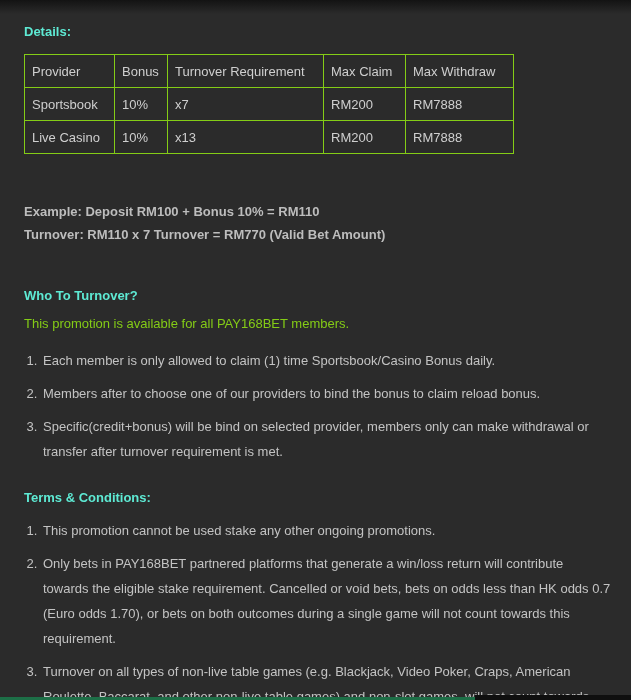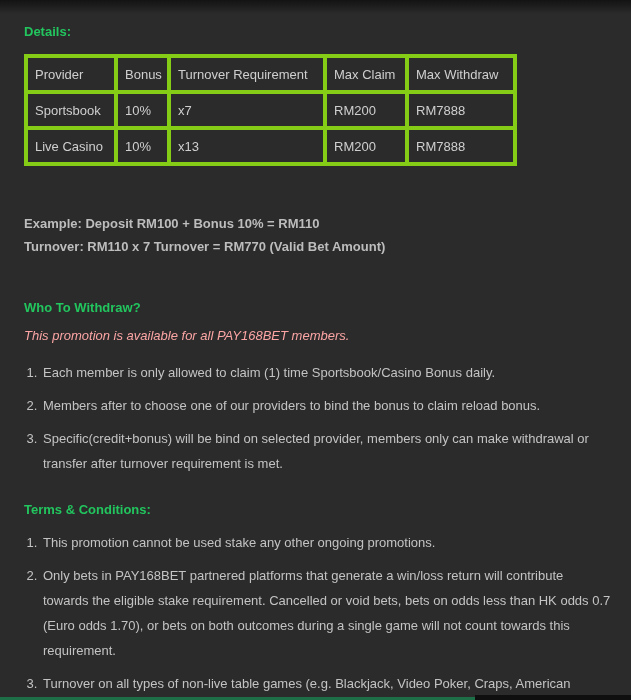--- a/index.html
+++ b/index.html
@@ -18,34 +18,34 @@
     height: 14px;
     background: linear-gradient(to bottom, #131313, rgba(43,43,43,0));
     pointer-events: none;
   }
   .content {
     padding: 24px 4px 0 24px;
     font-size: 13px;
   }
   .heading {
     font-weight: bold;
-    color: #22c55e;
+    color: #5eead4;
     font-size: 13px;
     line-height: 16px;
     margin: 0;
   }
   table.details-table {
     border-collapse: collapse;
     margin-top: 14px;
     table-layout: fixed;
     width: 489px;
   }
   table.details-table th,
   table.details-table td {
-    border: 4px solid #84cc16;
+    border: 1px solid #84cc16;
     font-weight: normal;
     text-align: left;
     color: #cfcfcf;
     font-size: 13px;
     padding: 8px 7px;
     height: 16px;
     white-space: nowrap;
     overflow: hidden;
   }
   .col-provider { width: 90px; }
@@ -58,22 +58,21 @@
   .example-block p {
     margin: 0;
     font-weight: bold;
     color: #bdbdbd;
     line-height: 23px;
   }
   .qualify-heading { margin-top: 42px; }
   .qualify-body {
     margin: 8px 0 0 0;
     line-height: 24px;
-    color: #fca5a5;
-    font-style: italic;
+    color: #84cc16;
   }
   .bonus-heading { margin-top: 22px; }
   .terms-heading { margin-top: 26px; }
 
   ol.cond-list {
     margin: 12px 0 0 0;
     padding: 0 0 0 17px;
     color: #c3c3c3;
   }
   ol.cond-list li {
@@ -138,21 +137,21 @@
         <td>RM7888</td>
       </tr>
     </tbody>
   </table>
 
   <div class="example-block">
     <p>Example: Deposit RM100 + Bonus 10% = RM110</p>
     <p>Turnover: RM110 x 7 Turnover = RM770 (Valid Bet Amount)</p>
   </div>
 
-  <p class="heading qualify-heading">Who To Withdraw?</p>
+  <p class="heading qualify-heading">Who To Turnover?</p>
   <p class="qualify-body">This promotion is available for all PAY168BET members.</p>
 
   <ol class="cond-list">
     <li>Each member is only allowed to claim (1) time Sportsbook/Casino Bonus daily.</li>
     <li>Members after to choose one of our providers to bind the bonus to claim reload bonus.</li>
     <li>Specific(credit+bonus) will be bind on selected provider, members only can make withdrawal or transfer after turnover requirement is met.</li>
   </ol>
 
   <p class="heading terms-heading">Terms &amp; Conditions:</p>
   <ol class="cond-list">

